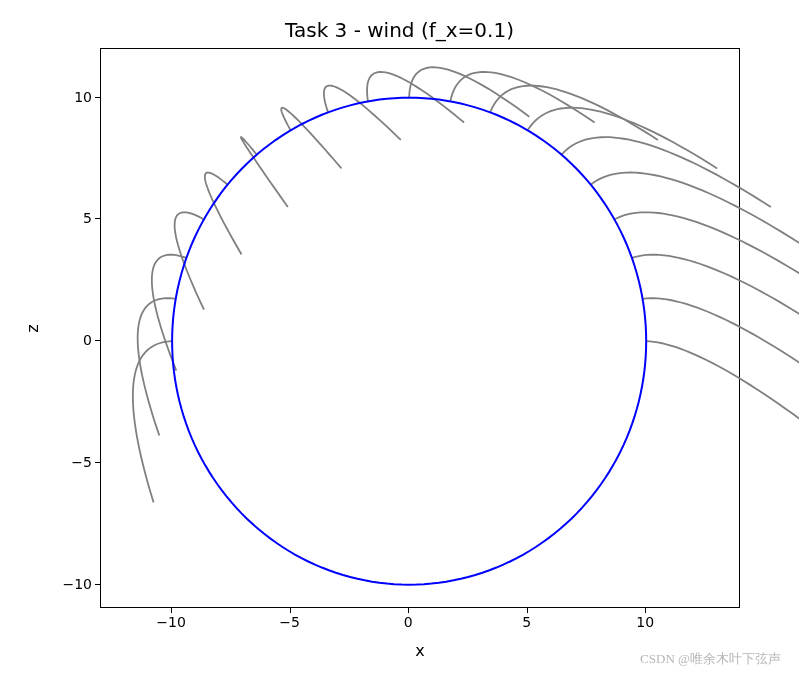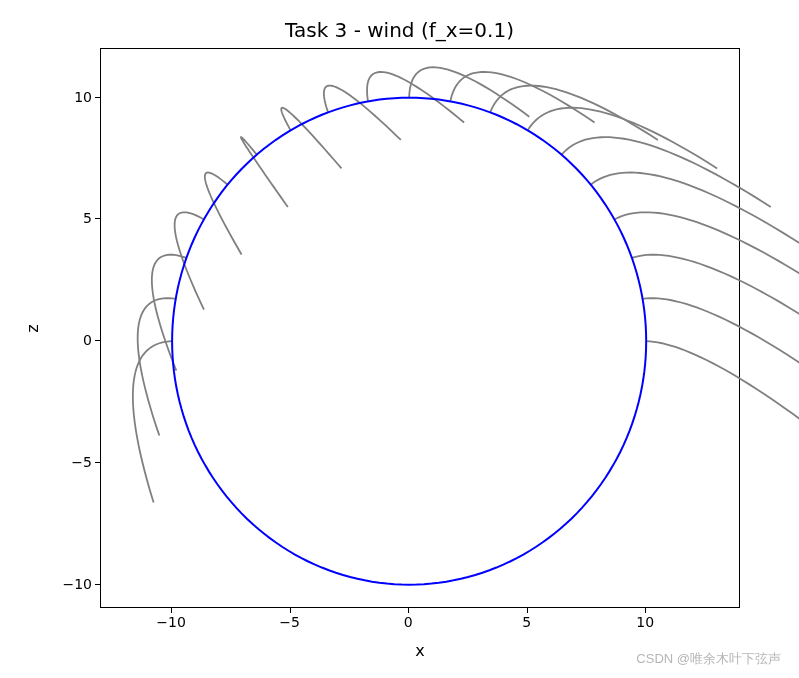--- a/index.html
+++ b/index.html
@@ -95,21 +95,21 @@
       width: 640px;
       height: 560px;
       overflow: visible;
     }
     .watermark {
       position: absolute;
       right: 18px;
       bottom: 10px;
       font-size: 13px;
       color: rgba(120,120,120,0.55);
-      font-family: Liberation Sans, sans-serif;
+      font-family: Liberation Serif, serif;
     }
   </style>
 </head>
 <body>
 
 <div class="figure">
   <div class="title">Task 3 - wind (f_x=0.1)</div>
 
   <div class="plot-area">
     <svg class="plot-svg" id="plot-svg">

